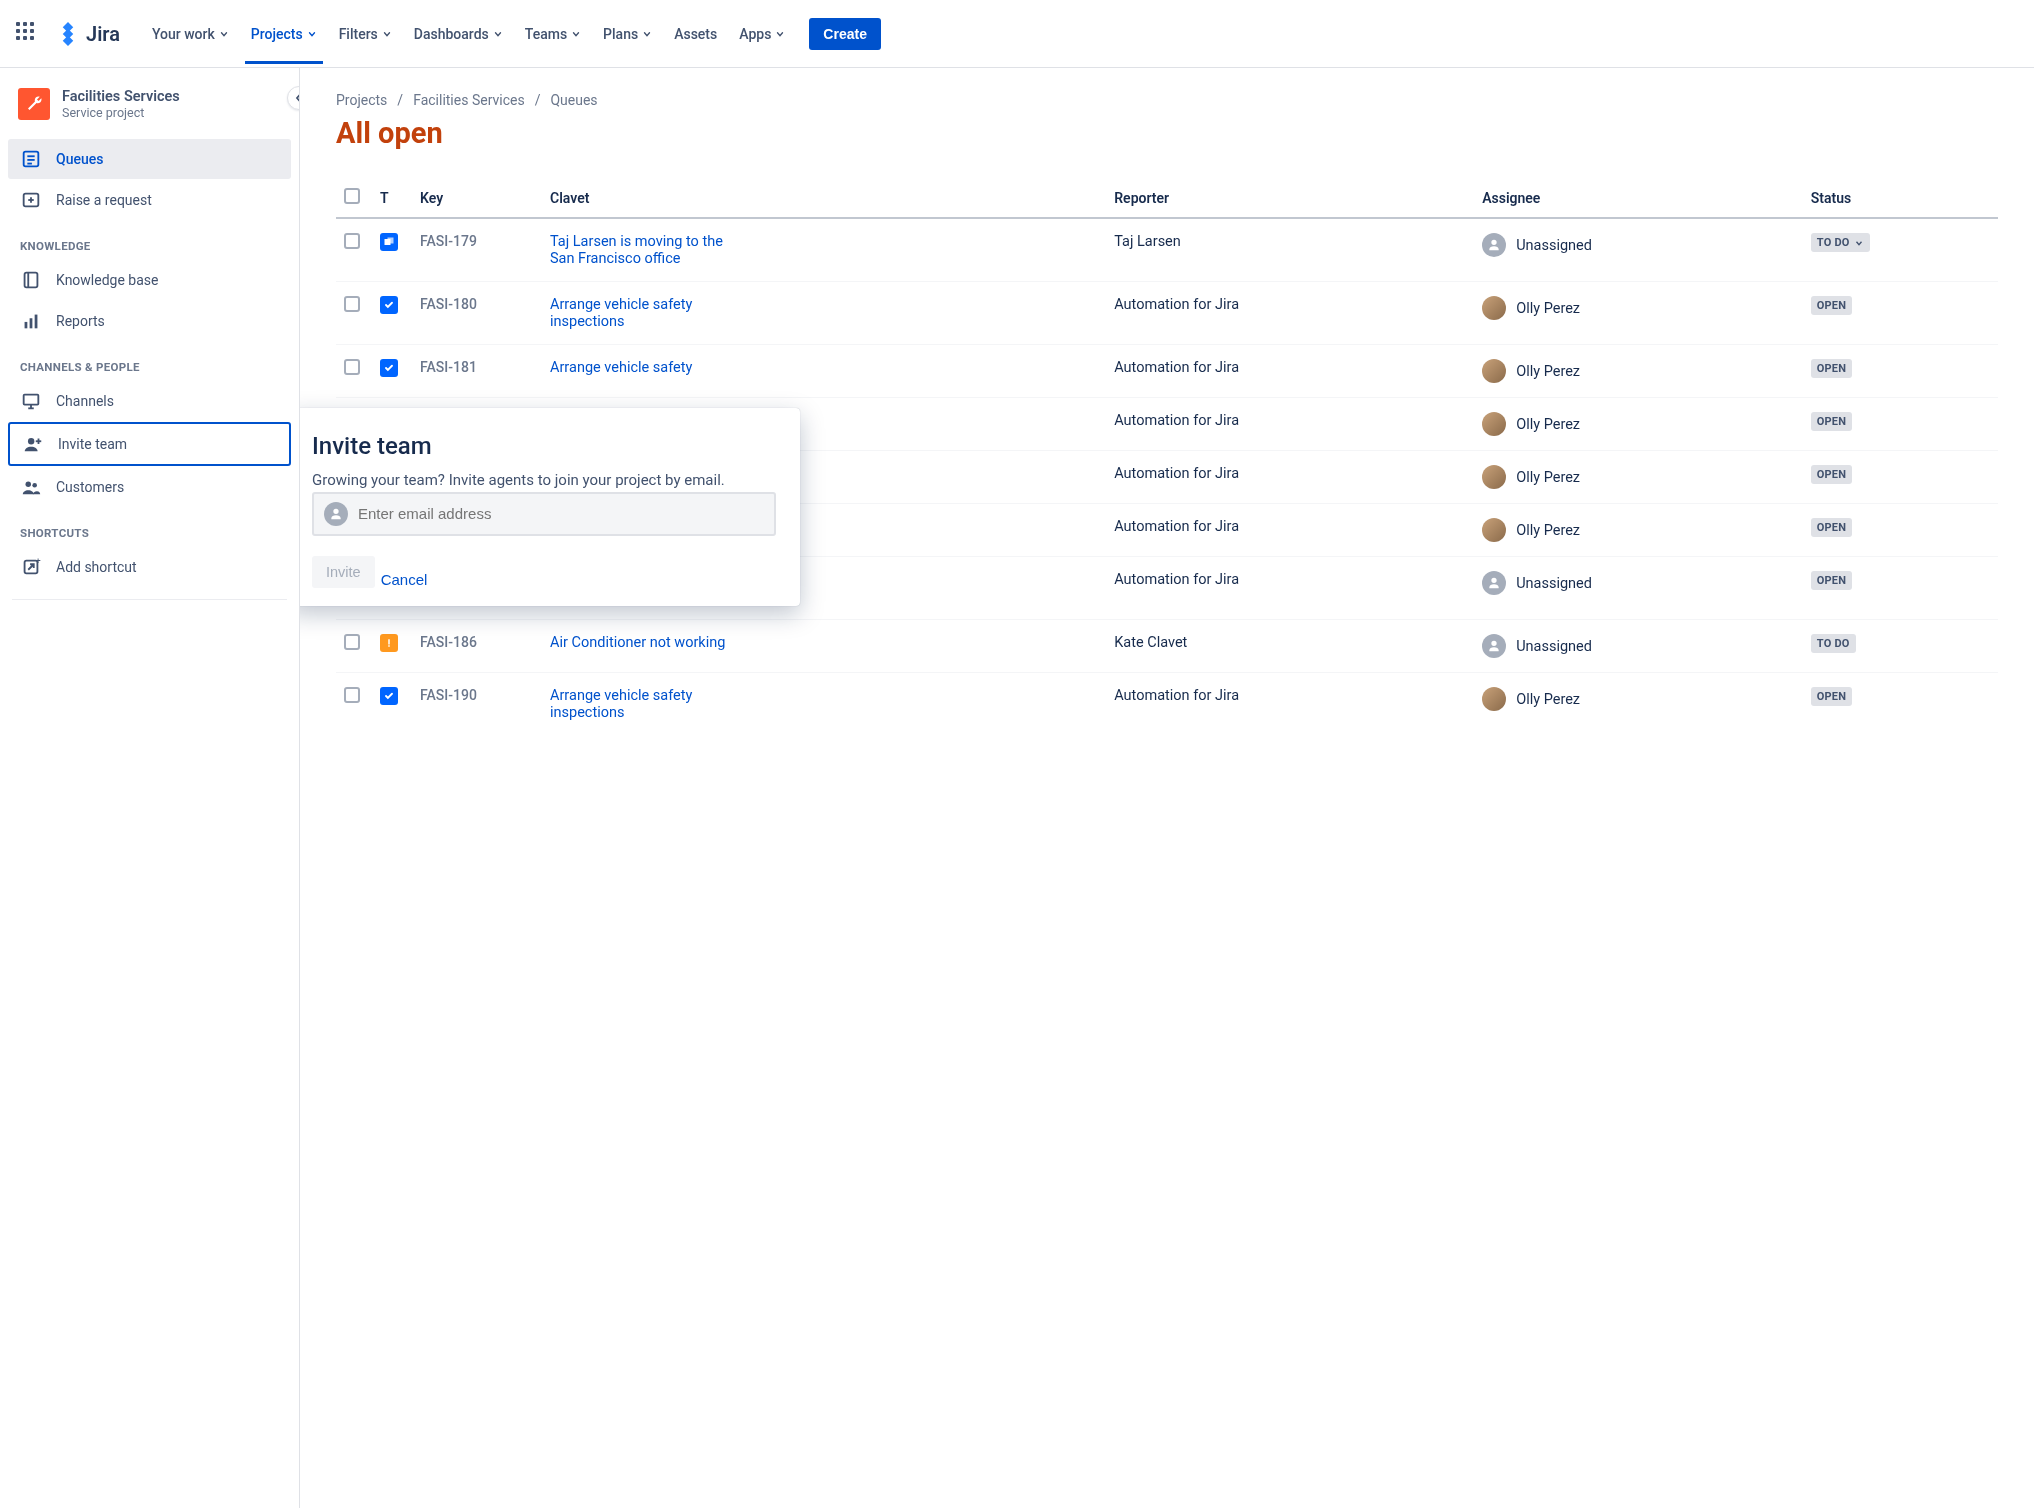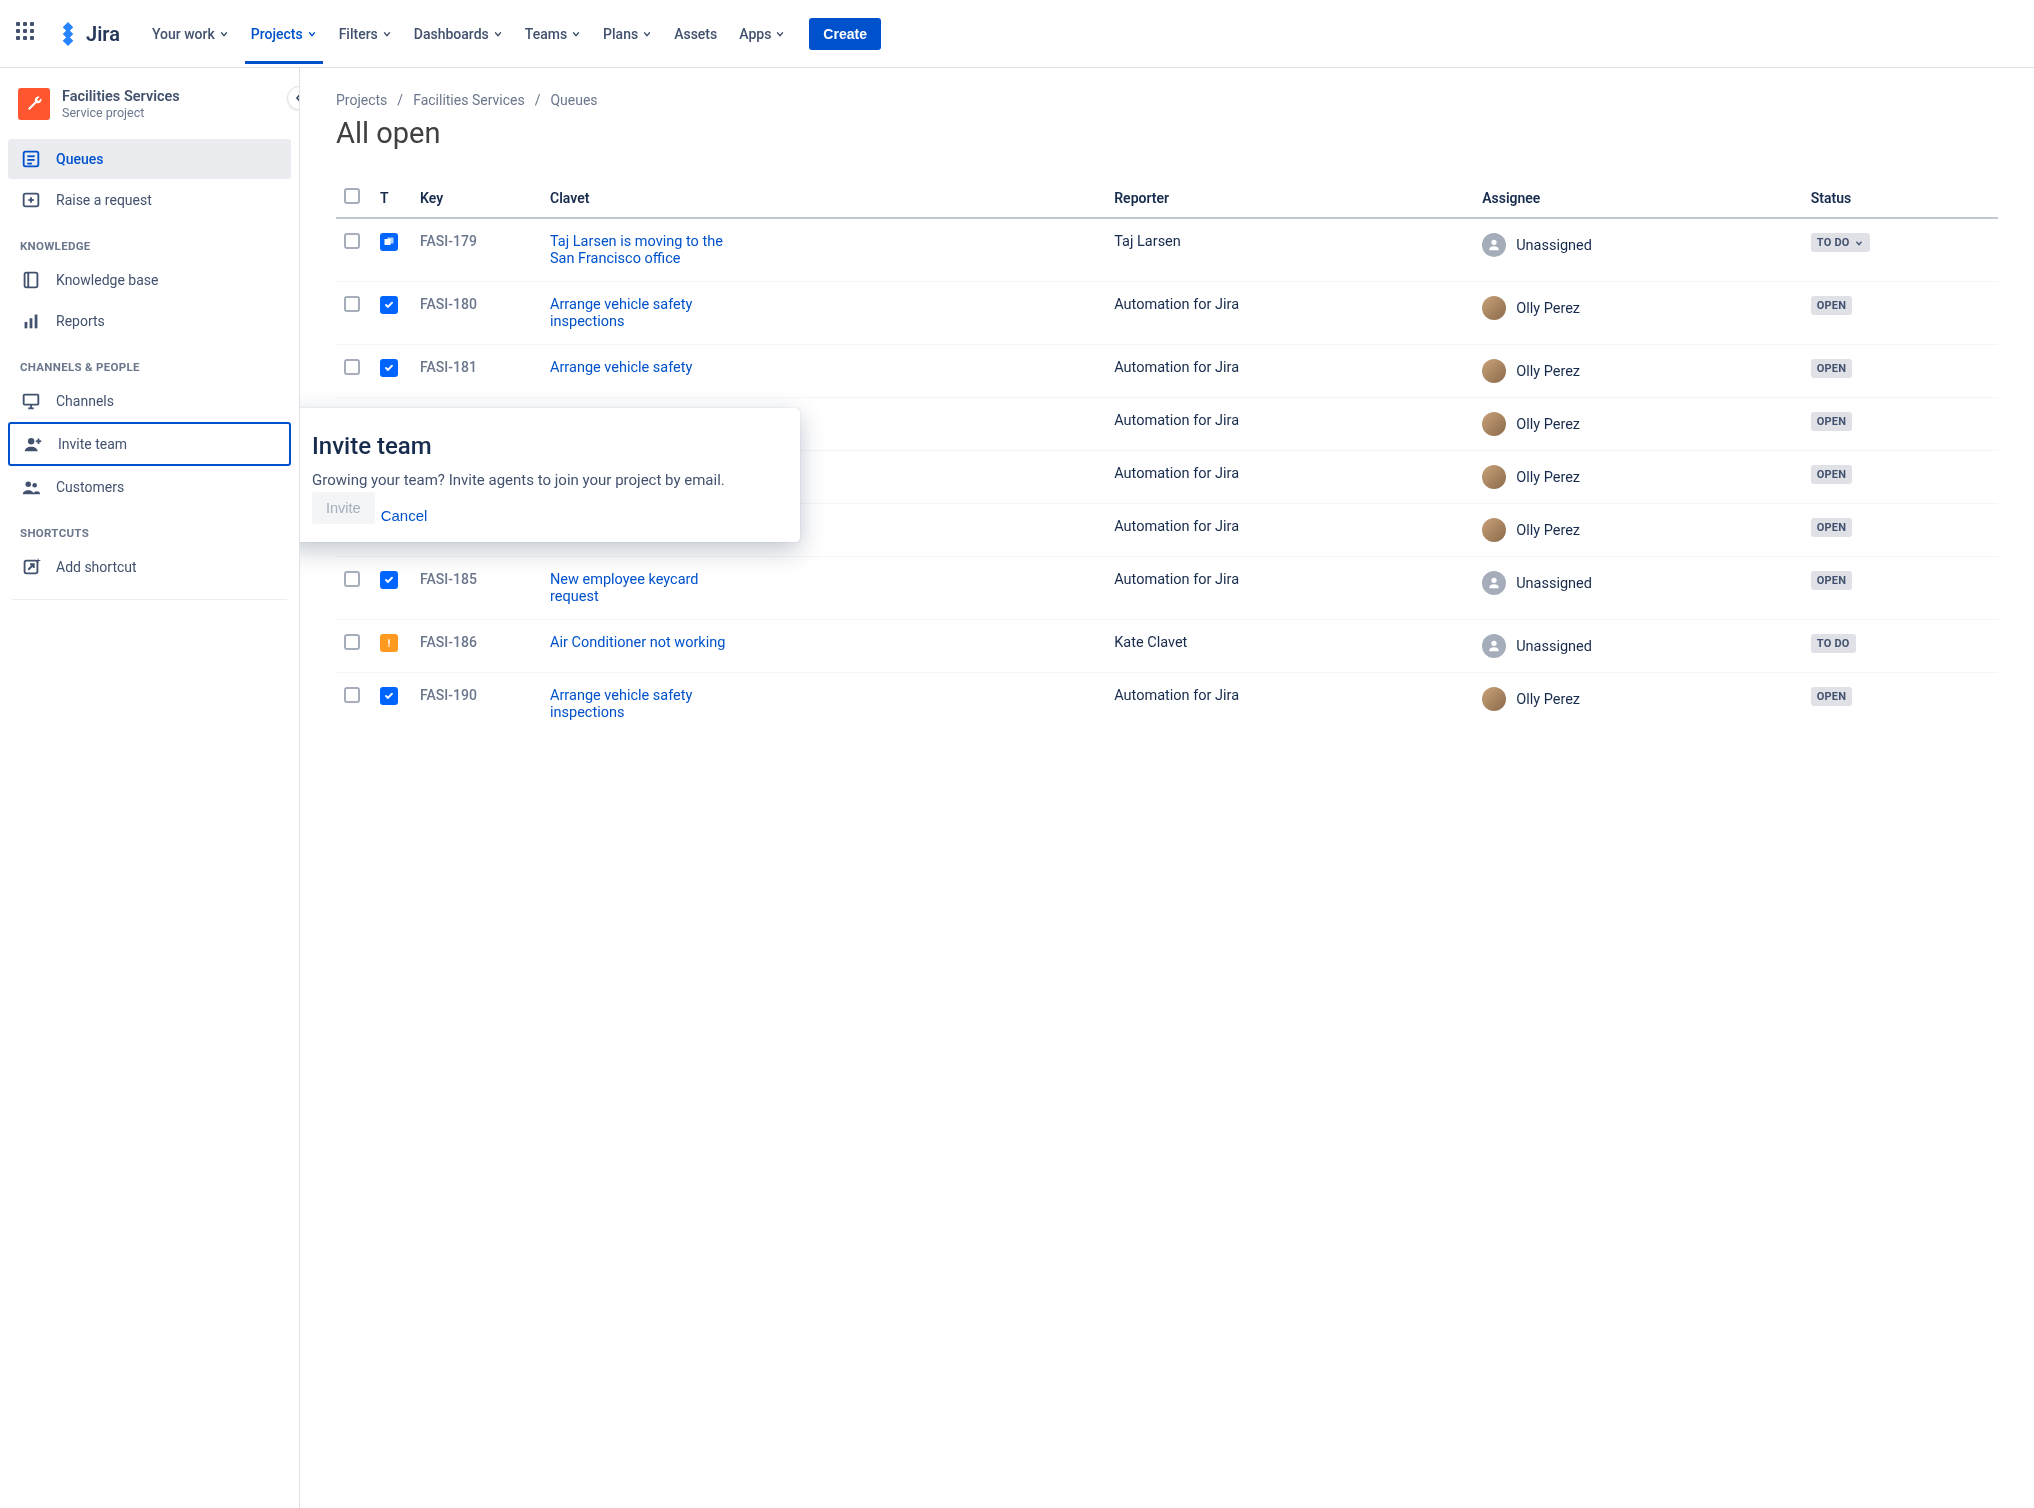--- a/index.html
+++ b/index.html
@@ -25,21 +25,21 @@
 .side-item { display: flex; align-items: center; gap: 14px; padding: 9px 12px; border-radius: 3px; color: #42526E; font-size: 14px; cursor: pointer; margin: 1px 0; }
 .side-item.active { background: #EBECF0; color: #0052CC; font-weight: 500; }
 .side-item.highlighted { border: 2.5px solid #0052CC; border-radius: 3px; }
 .side-section { font-size: 11.5px; font-weight: 700; color: #6B778C; letter-spacing: 0.3px; padding: 18px 12px 6px; }
 .side-icon { width: 22px; height: 22px; display: flex; align-items: center; justify-content: center; color: #42526E; }
 .side-item.active .side-icon { color: #0052CC; }
 .hr { border: none; border-top: 1px solid #EBECF0; margin: 12px 4px; }
 .main { flex: 1; padding: 24px 36px; position: relative; overflow: auto; }
 .breadcrumb { display: flex; gap: 10px; color: #6B778C; font-size: 14px; align-items: center; margin-bottom: 8px; }
 .breadcrumb a { color: #6B778C; text-decoration: none; cursor: pointer; }
-.page-title { font-size: 29px; font-weight: 400; color: #404040; margin-bottom: 28px; }
+.page-title { font-size: 29px; font-weight: 700; color: #c2410c; margin-bottom: 28px; }
 table { width: 100%; border-collapse: collapse; }
 thead th { text-align: left; font-size: 14px; color: #172B4D; font-weight: 600; padding: 10px 8px; border-bottom: 2px solid #C1C7D0; }
 tbody td { padding: 14px 8px; vertical-align: top; border-top: 1px solid #F4F5F7; }
 .cb { width: 16px; height: 16px; border: 2px solid #A5ADBA; border-radius: 3px; display: inline-block; cursor: pointer; }
 .type-ico { width: 18px; height: 18px; border-radius: 3px; display: inline-flex; align-items: center; justify-content: center; }
 .type-ico.change { background: #0065FF; }
 .type-ico.task { background: #0065FF; }
 .type-ico.incident { background: #FF991F; }
 .type-ico svg { width: 12px; height: 12px; }
 .key { color: #6B778C; font-weight: 500; font-size: 14px; }
@@ -406,19 +406,27 @@
               </span>
             </td>
             <td><span class="status-lozenge">OPEN</span></td>
           </tr>
         </tbody>
     </table>
 
     <div class="invite-popup">
       <div class="invite-title">Invite team</div>
       <div class="invite-desc">Growing your team? Invite agents to join your project by email.</div>
+      <div class="invite-input">
+        <div class="avatar">
+          <svg viewBox="0 0 24 24">
+              <path fill="#fff" d="M12 12a4 4 0 100-8 4 4 0 000 8zm0 2c-4 0-7 2-7 4.5V20h14v-1.5c0-2.5-3-4.5-7-4.5z"></path>
+            </svg>
+        </div>
+        <input placeholder="Enter email address" style="">
+      </div>
       <div class="invite-actions">
         <button class="btn-invite">Invite</button>
         <button class="btn-cancel">Cancel</button>
       </div>
     </div>
   </div>
 </div>
 
 </body></html>

